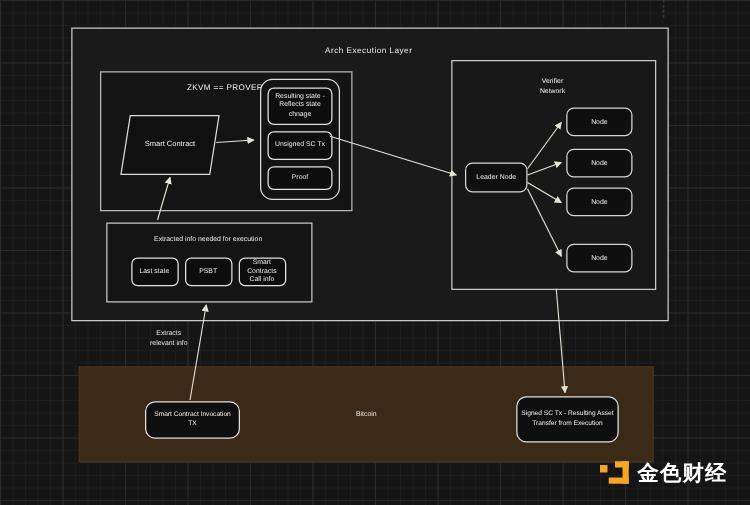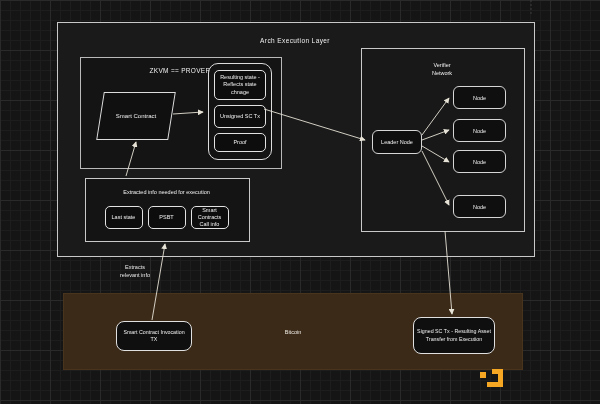--- a/index.html
+++ b/index.html
@@ -135,15 +135,16 @@
     <line x1="445" y1="231" x2="452" y2="314" stroke="#e6e2d6" stroke-width="0.9" marker-end="url(#arr)"></line>
   </svg>
 
   <div id="logo" class="abs">
     <svg width="24" height="21" viewBox="0 0 24 21">
       <rect x="0" y="4" width="6" height="6" fill="#f5a623"></rect>
       <rect x="12" y="1" width="11" height="5" fill="#f5a623"></rect>
       <rect x="18" y="1" width="5" height="18" fill="#f5a623"></rect>
       <rect x="7" y="14" width="16" height="5" fill="#f5a623"></rect>
     </svg>
+    <span id="logo-text">金色财经</span>
   </div>
 
 </div>
 
 </body></html>

